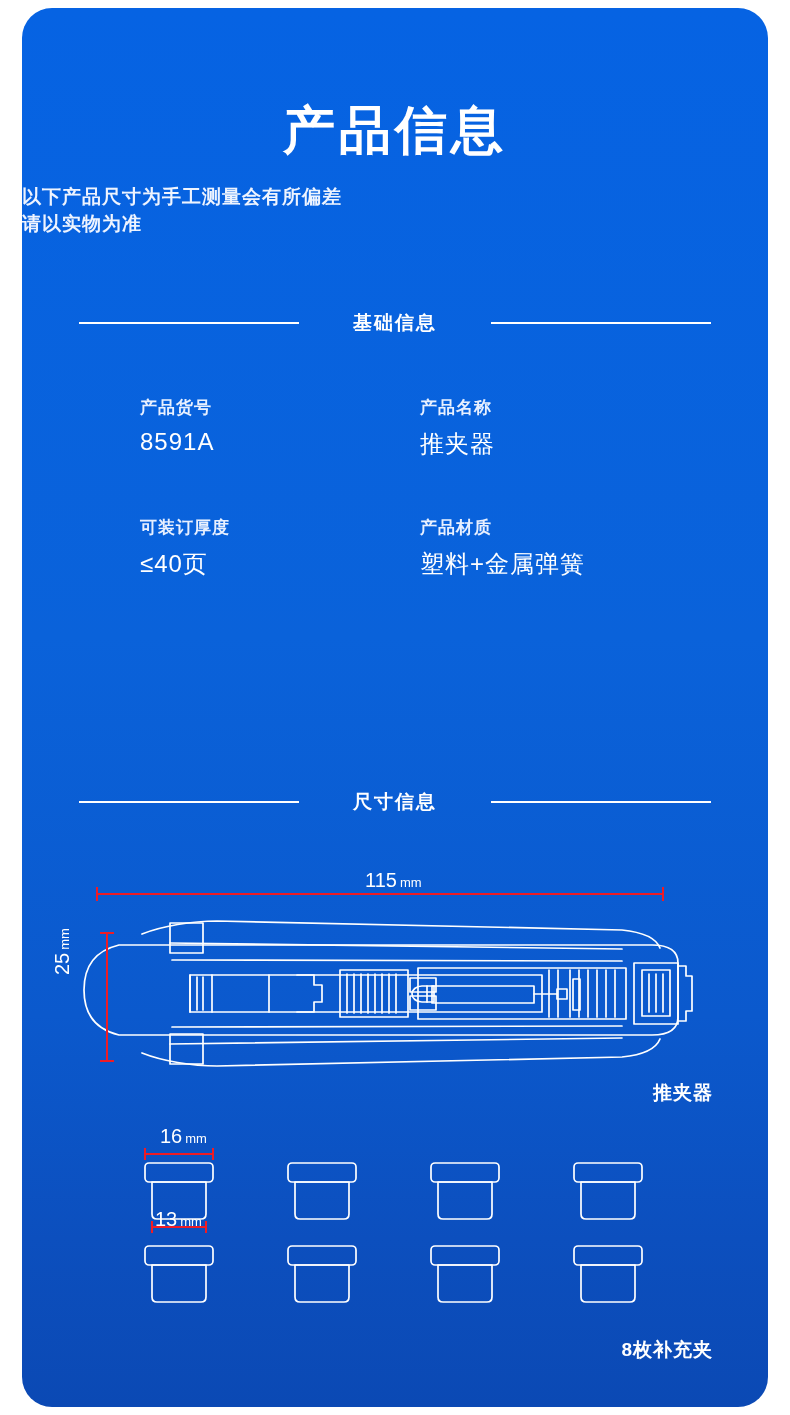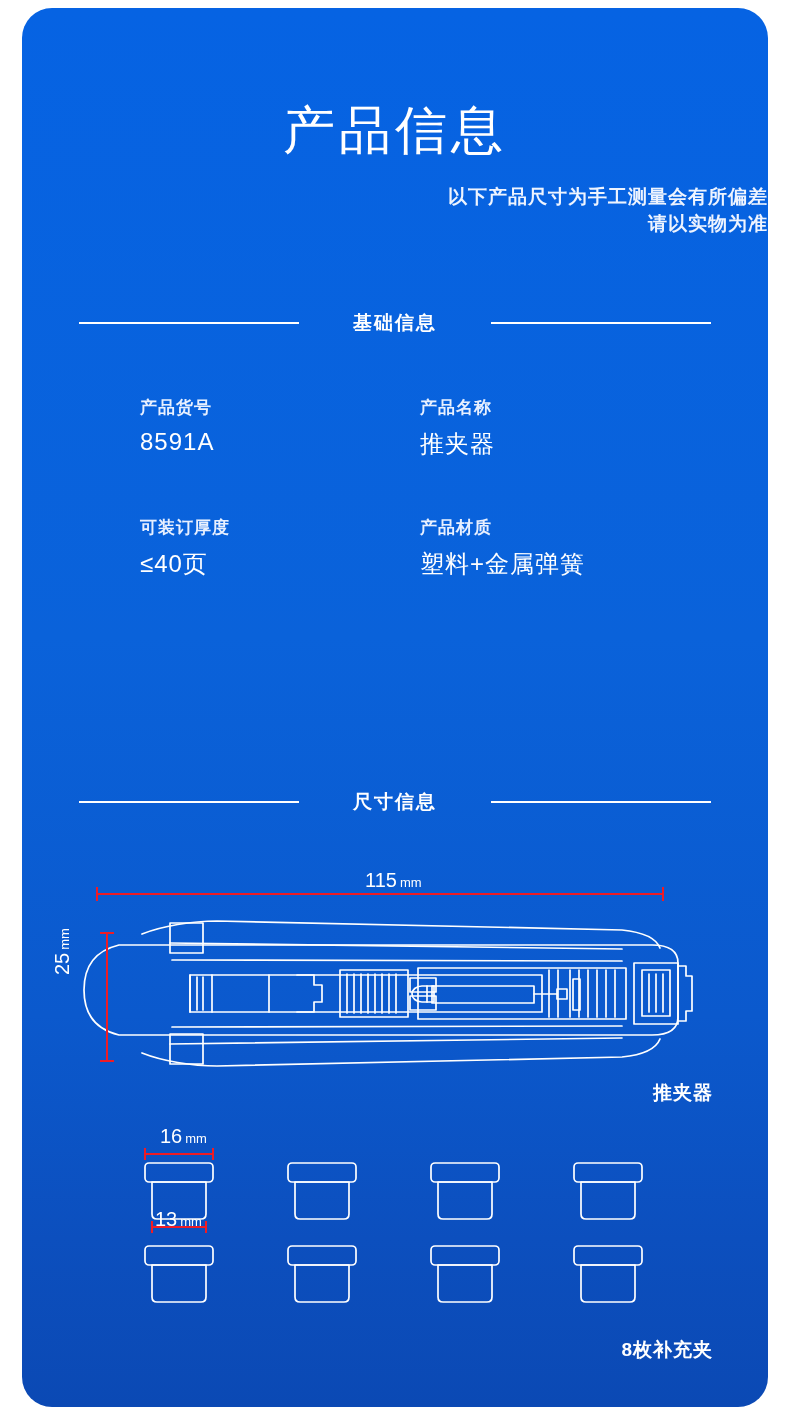--- a/index.html
+++ b/index.html
@@ -38,29 +38,29 @@
   }
 
   
   .title {
     position: absolute;
     left: 0;
     top: 96px;
     width: 100%;
     text-align: center;
     font-size: 52px;
-    font-weight: normal;
+    font-weight: bold;
     letter-spacing: 4px;
     line-height: 1;
   }
   .subtitle {
     position: absolute;
     left: 0;
     width: 100%;
-    text-align: right;
+    text-align: left;
     font-size: 19px;
     font-weight: bold;
     letter-spacing: 1px;
     color: #eef4ff;
   }
   .subtitle.l1 { top: 176px; }
   .subtitle.l2 { top: 203px; }
 
   
   .section-head {

